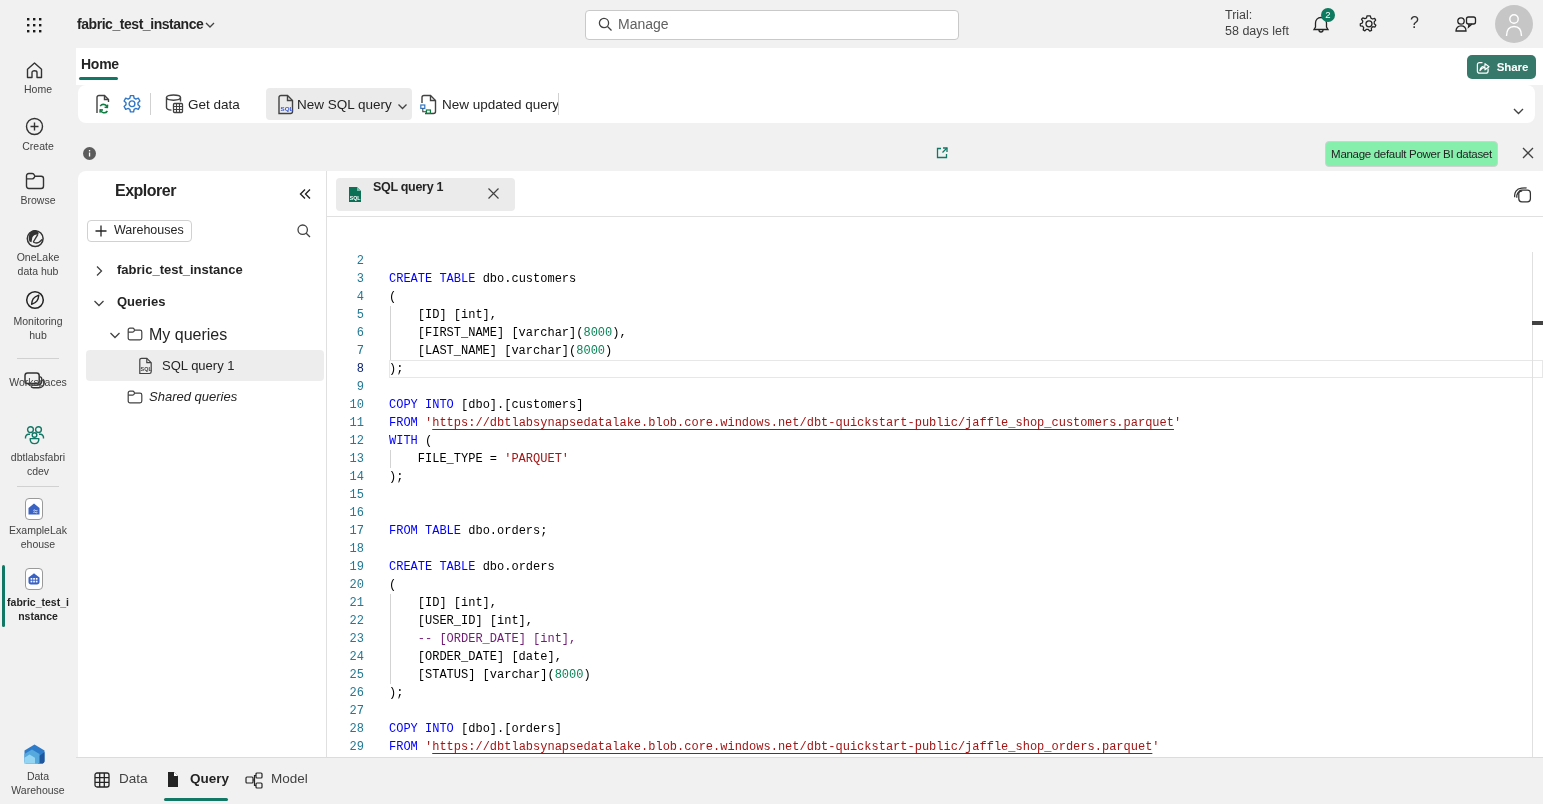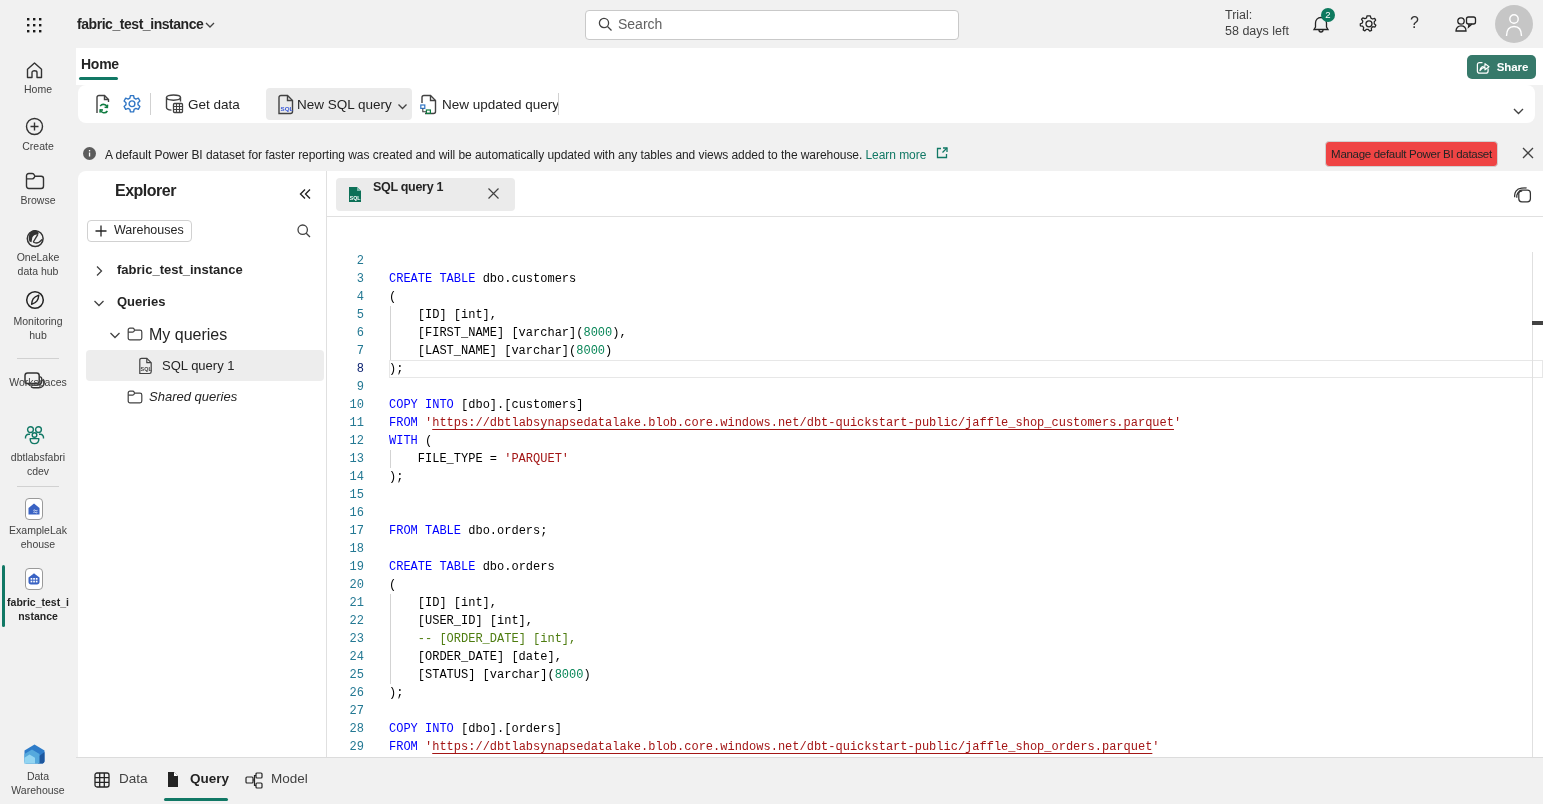--- a/index.html
+++ b/index.html
@@ -29,21 +29,21 @@
 #sharebtn { left:1391px; top:7px; width:69px; height:24px; background:#36796a; border-radius:5px; color:#fff; font-size:11.5px; letter-spacing:-0.1px; font-weight:700; position:absolute; display:flex; align-items:center; justify-content:center; gap:6px;}
 
 #graymid { left:76px; top:85px; width:1467px; height:86px; background:#f1f1f1; }
 #ribbon { left:2px; top:0px; width:1457px; height:38px; background:#fff; border-radius:8px; position:absolute; }
 .tb-label { font-size:13.5px; color:#242424; }
 .tb-div { position:absolute; top:8px; width:1px; height:22px; background:#d1d1d1; }
 #sqlbtn { position:absolute; left:190px; top:3px; width:146px; height:32px; background:#ebebeb; border-radius:4px; }
 
 #banner-icon { position:absolute; left:7px; top:62px; }
 #banner-text { position:absolute; left:29px; top:62.5px; font-size:12px; letter-spacing:-0.06px; color:#242424; }
-#banner-btn { position:absolute; left:1249px; top:56px; width:173px; height:26px; background:#ef4444; border:1px solid #d1d1d1; border-radius:4px; font-size:11.5px; letter-spacing:-0.3px; color:#242424; text-align:center; line-height:24px; }
+#banner-btn { position:absolute; left:1249px; top:56px; width:173px; height:26px; background:#86efac; border:1px solid #d1d1d1; border-radius:4px; font-size:11.5px; letter-spacing:-0.3px; color:#242424; text-align:center; line-height:24px; }
 
 
 #explorer { left:78px; top:171px; width:249px; height:586px; background:#fff; border-right:1px solid #e0e0e0; border-top-left-radius:8px; }
 #exp-title { position:absolute; left:10px; top:11px; font-size:16px; letter-spacing:-0.5px; font-weight:700;margin-left:27px; }
 #whbtn { position:absolute; left:9px; top:49px; width:105px; height:22px; border:1px solid #d1d1d1; border-radius:4px; background:#fff; font-size:12.5px; color:#242424; }
 #selrow { position:absolute; left:8px; top:179px; width:238px; height:31px; background:#ededed; border-radius:4px; }
 
 
 #edpanel { left:327px; top:171px; width:1216px; height:586px; background:#fff; }
 #tabbar { position:absolute; left:0; top:0; width:1216px; height:46px; border-bottom:1px solid #e0e0e0; }
@@ -53,21 +53,21 @@
 #runtxt { position:absolute; left:42px; top:9px; font-size:13.5px; }
 #savetxt { position:absolute; left:114px; top:9px; font-size:13.5px; }
 
 
 #editor { position:absolute; left:0; top:81px; width:1216px; height:505px; font-family:"Liberation Mono", monospace; font-size:12px; line-height:18px; white-space:pre; }
 #gutter { position:absolute; left:0; top:0; width:37px; text-align:right; color:#237893; }
 #code { position:absolute; left:62px; top:0; color:#000; }
 .kw { color:#0000ff; }
 .num { color:#098658; }
 .str { color:#a31515; }
-.cmt { color:#4d7c0f; }
+.cmt { color:#701a75; }
 .url { text-decoration:underline; text-underline-offset:2.5px; }
 #curline { position:absolute; left:62px; top:108px; width:1154px; height:18px; border:1px solid #e7e7e7; }
 #ovr { position:absolute; left:1204.5px; top:0; width:1px; height:505px; background:#e0e0e0; }
 #ovrmark { position:absolute; left:1205px; top:69px; width:11px; height:4px; background:#424242; }
 .iguide { position:absolute; width:1px; background:#d3d3d3; left:62.5px; }
 
 
 #botbar { left:76px; top:757px; width:1467px; height:47px; background:#f1f1f1; border-top:1px solid #dcdcdc; }
 .bot-label { position:absolute; top:13px; font-size:13.5px; color:#424242; }
 #queryline { position:absolute; left:88px; top:40px; width:64px; height:3px; background:#117865; border-radius:2px; }
@@ -91,21 +91,21 @@
   </svg>
   <div id="title" class="abs">fabric_test_instance</div>
   <svg class="abs" style="left:204px;top:19px" width="12" height="12" viewBox="0 0 12 12">
       <path d="M2 4 L6 8 L10 4" fill="none" stroke="#424242" stroke-width="1.3"></path>
     </svg>
   <div id="searchbox" class="abs"></div>
   <svg class="abs" style="left:597px;top:16px" width="17" height="17" viewBox="0 0 17 17">
       <circle cx="7" cy="7" r="4.6" fill="none" stroke="#424242" stroke-width="1.3"></circle>
       <path d="M10.5 10.5 L14.5 14.5" stroke="#424242" stroke-width="1.3"></path>
     </svg>
-  <div id="searchtxt" class="abs">Search</div>
+  <div id="searchtxt" class="abs">Manage</div>
   <div id="trial" class="abs">Trial:<br>58 days left</div>
 
   <svg class="abs" style="left:1311px;top:15px" width="20" height="20" viewBox="0 0 20 20">
       <path d="M10 2.5 C6.5 2.5 4.5 5 4.5 8 L4.5 12 L3 14.5 L17 14.5 L15.5 12 L15.5 8 C15.5 5 13.5 2.5 10 2.5 Z" fill="none" stroke="#242424" stroke-width="1.3"></path>
       <path d="M8 15 C8 16.2 8.8 17 10 17 C11.2 17 12 16.2 12 15" fill="none" stroke="#242424" stroke-width="1.3"></path>
     </svg>
   <div class="abs" style="left:1321px;top:8px;width:14px;height:14px;border-radius:50%;background:#0e7a5f;color:#fff;font-size:9.5px;text-align:center;line-height:14px;">2</div>
 
   <svg class="abs" style="left:1359px;top:14px" width="20" height="20" viewBox="0 0 20 20">
       <path d="M10 1.8 L11.5 2 L12.2 4.2 L13.8 5.1 L16 4.5 L17 6.2 L15.5 8 L15.6 10 L17.2 11.5 L16.3 13.3 L14 13 L12.6 14.4 L12.8 16.8 L11 17.5 L9.5 15.8 L7.6 15.6 L6 17.2 L4.3 16.2 L4.8 14 L3.6 12.4 L1.4 12 L1.3 10 L3.4 9.2 L3.9 7.3 L2.6 5.4 L3.9 4 L6 4.8 L7.7 4 L8.2 1.8 Z" fill="none" stroke="#242424" stroke-width="1.3" stroke-linejoin="round" transform="scale(0.98)"></path>
@@ -268,21 +268,20 @@
   <svg class="abs" style="left:1436px;top:20px" width="13" height="13" viewBox="0 0 13 13">
       <path d="M2 4 L6.5 8.5 L11 4" fill="none" stroke="#424242" stroke-width="1.4"></path>
     </svg>
   <div id="banner-icon">
       <svg width="13" height="13" viewBox="0 0 13 13">
         <circle cx="6.5" cy="6.5" r="6.5" fill="#5d5d5d"></circle>
         <rect x="5.9" y="5.5" width="1.3" height="4" fill="#fff"></rect>
         <rect x="5.9" y="3" width="1.3" height="1.4" fill="#fff"></rect>
       </svg>
     </div>
-  <div id="banner-text">A default Power BI dataset for faster reporting was created and will be automatically updated with any tables and views added to the warehouse. <span style="color:#117865">Learn more</span></div>
   <svg class="abs" style="left:859px;top:61px" width="14" height="14" viewBox="0 0 14 14">
       <path d="M6 2.5 L2.5 2.5 L2.5 11.5 L11.5 11.5 L11.5 8" fill="none" stroke="#117865" stroke-width="1.3"></path>
       <path d="M8 2 L12 2 L12 6" fill="none" stroke="#117865" stroke-width="1.3"></path>
       <path d="M12 2 L7.5 6.5" stroke="#117865" stroke-width="1.3"></path>
     </svg>
   <div id="banner-btn">Manage default Power BI dataset</div>
   <svg class="abs" style="left:1445px;top:61px" width="14" height="14" viewBox="0 0 14 14">
       <path d="M2 2 L12 12 M12 2 L2 12" stroke="#424242" stroke-width="1.3"></path>
     </svg>
 </div>

